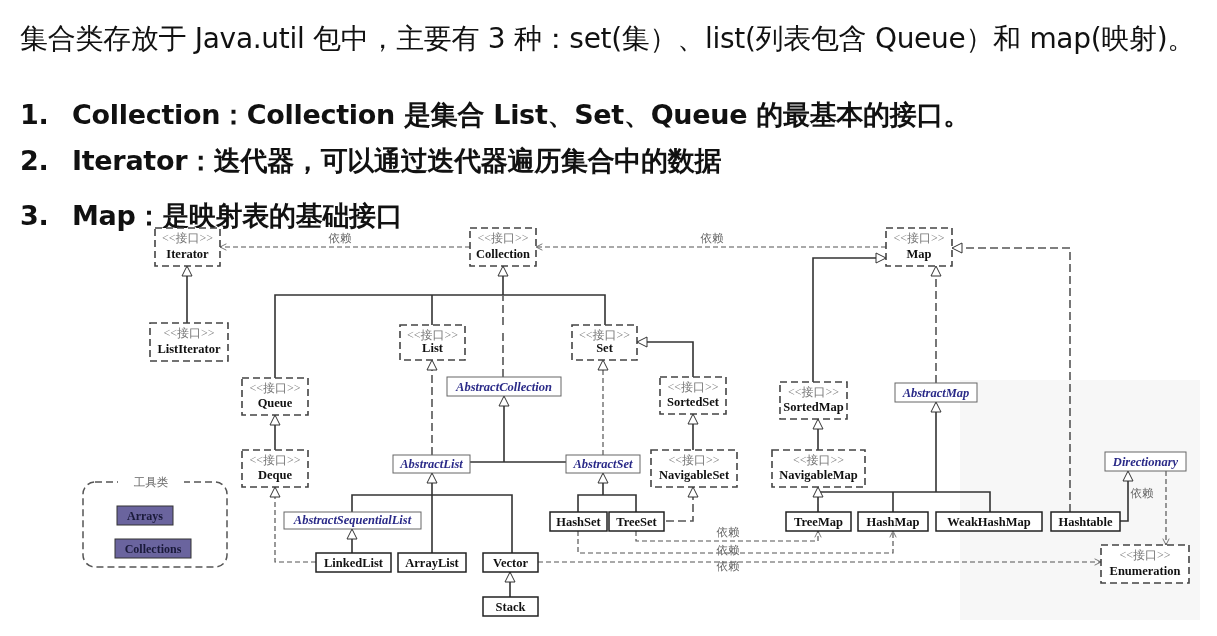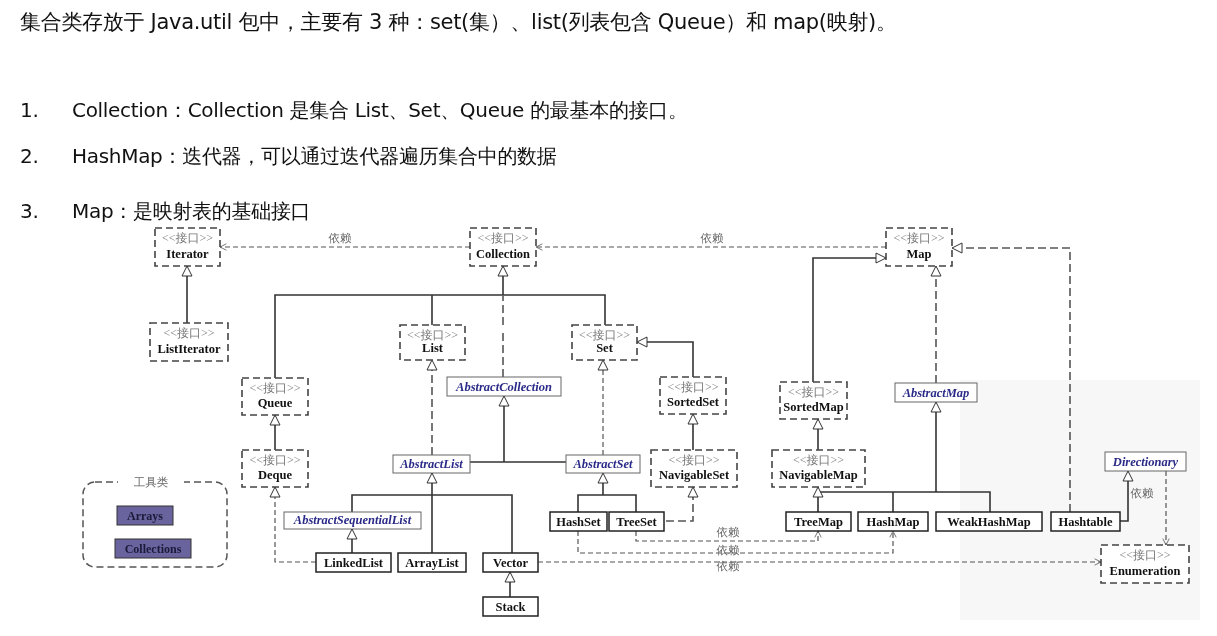--- a/index.html
+++ b/index.html
@@ -1,36 +1,36 @@
 <!DOCTYPE html>
 <html><head>
 <meta charset="utf-8">
 <style>
   html,body{margin:0;padding:0;background:#ffffff;}
   body{width:1217px;height:636px;position:relative;overflow:hidden;font-family:"DejaVu Sans",sans-serif;color:#111;}
-  .intro{position:absolute;left:20px;top:8px;font-size:21px;letter-spacing:-0.3px;white-space:nowrap;}
-  .li{position:absolute;left:20px;font-size:20px;white-space:nowrap;letter-spacing:-0.3px;}
+  .intro{position:absolute;left:20px;top:20px;font-size:28px;letter-spacing:-0.3px;white-space:nowrap;}
+  .li{position:absolute;left:20px;font-size:27px;white-space:nowrap;letter-spacing:-0.3px;font-weight:bold;}
   .li .num{display:inline-block;width:52px;}
   #diagram{position:absolute;left:0;top:0;}
   .bx-text{font-family:"Liberation Serif",serif;font-weight:bold;font-size:12.5px;fill:#111;}
   .st-text{font-family:"Liberation Serif",serif;font-size:12px;fill:#777;}
   .ab-text{font-family:"Liberation Serif",serif;font-weight:bold;font-style:italic;font-size:12.5px;fill:#2a2a88;}
   .dep-text{font-family:"DejaVu Sans",sans-serif;font-size:11.5px;fill:#666;}
   .util-text{font-family:"Liberation Serif",serif;font-weight:bold;font-size:12px;fill:#1a1a3a;}
 </style>
 </head>
 <body>
 
 <div class="intro">集合类存放于 Java.util 包中，主要有 3 种：set(集）、list(列表包含 Queue）和 map(映射)。</div>
 
 <div class="li" style="top:97px">
   <span class="num">1.</span><span>Collection：Collection 是集合 List、Set、Queue 的最基本的接口。</span>
 </div>
 <div class="li" style="top:143px">
-  <span class="num">2.</span><span>HashMap：迭代器，可以通过迭代器遍历集合中的数据</span>
+  <span class="num">2.</span><span>Iterator：迭代器，可以通过迭代器遍历集合中的数据</span>
 </div>
 <div class="li" style="top:198px">
   <span class="num">3.</span><span>Map：是映射表的基础接口</span>
 </div>
 
 <svg id="diagram" width="1217" height="636">
   <defs>
     <marker id="tri" viewBox="0 0 12 12" refX="11" refY="6" markerWidth="12" markerHeight="12" orient="auto" markerUnits="userSpaceOnUse">
       <path d="M1,1 L11,6 L1,11 Z" fill="#fff" stroke="#333" stroke-width="1"></path>
     </marker>

